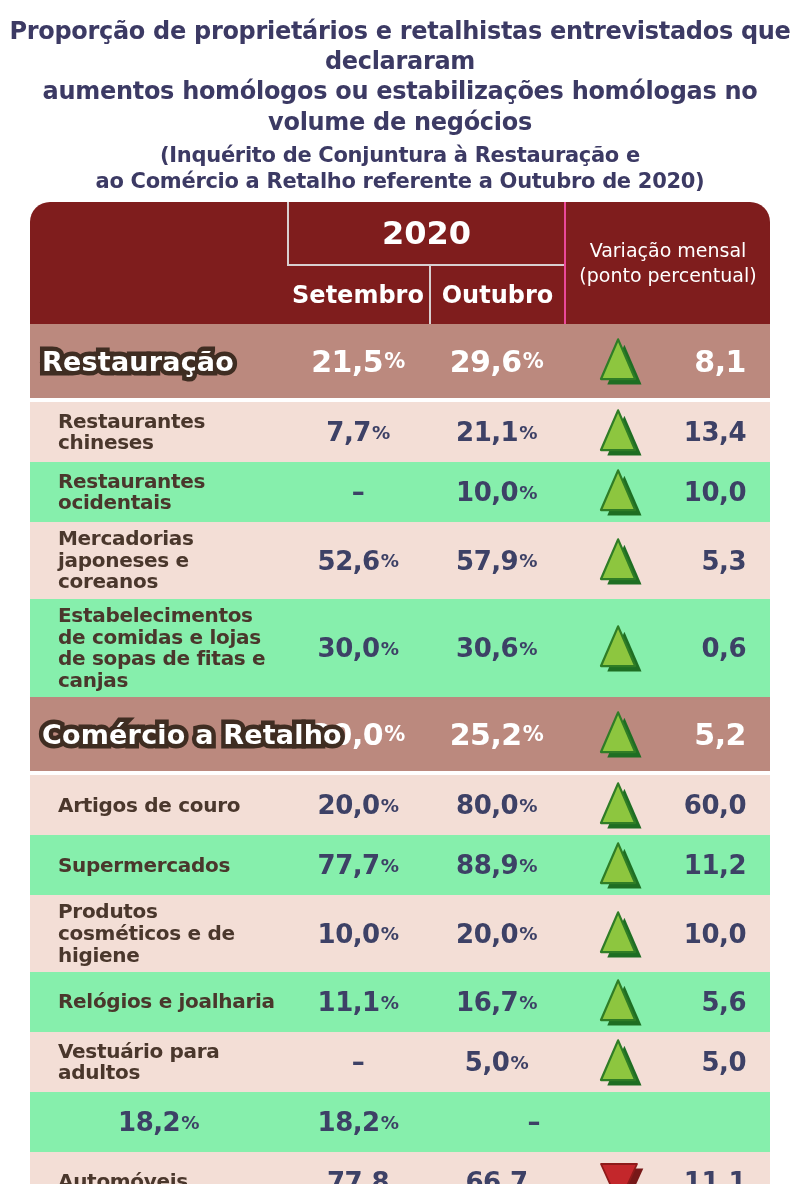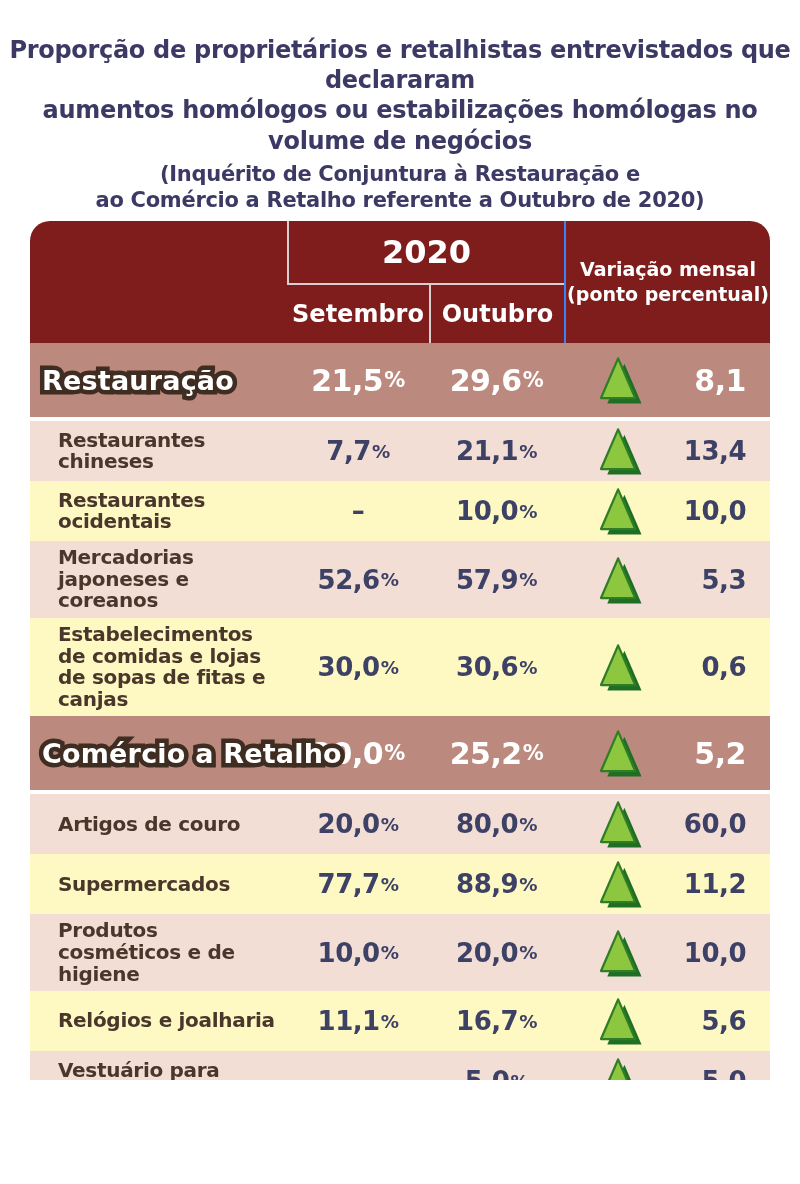--- a/index.html
+++ b/index.html
@@ -1,23 +1,22 @@
 <!DOCTYPE html>
 <html><head>
 <meta charset="utf-8">
 <style>
   * { margin:0; padding:0; box-sizing:border-box; }
   html,body { background:#ffffff; }
   .page {
     position:relative;
-    width:800px; height:1061px;
+    width:800px; height:1184px;
     background:#ffffff;
     font-family:"DejaVu Sans", "Liberation Sans", sans-serif;
     overflow:hidden;
-    margin-top:19px;
   }
   
   .title-block { padding-top:16px; text-align:center; color:#3C3A64; }
   .title-line { font-size:24px; font-weight:bold; line-height:1.26; letter-spacing:-0.3px; }
   .subtitle-block { margin-top:6px; text-align:center; color:#3C3A64; }
   .subtitle-line { font-size:21px; font-weight:bold; line-height:1.22; letter-spacing:-0.3px; }
 
   
   .table-wrap { margin:8px 30px 0 30px; width:740px; }
 
@@ -34,33 +33,33 @@
   }
   .h-blank { grid-area:blank; }
   .h-year  { grid-area:year; border-left:2px solid #D8CFD0; border-bottom:2px solid #D8CFD0;
              display:flex; align-items:center; justify-content:center;
              font-size:32px; font-weight:bold; }
   .h-set   { grid-area:set;  display:flex; align-items:center; justify-content:center;
              font-size:24px; font-weight:bold; }
   .h-out   { grid-area:out; border-left:2px solid #D8CFD0;
              display:flex; align-items:center; justify-content:center;
              font-size:24px; font-weight:bold; }
-  .h-var   { grid-area:var; border-left:2px solid #3b82f6;
+  .h-var   { grid-area:var; border-left:2px solid #ec4899;
              display:flex; flex-direction:column; align-items:center; justify-content:center;
-             font-size:19px; font-weight:bold; line-height:1.3; text-align:center; }
+             font-size:19px; font-weight:normal; line-height:1.3; text-align:center; }
 
   .tbody { width:740px; }
   .row {
     display:grid;
     grid-template-columns:257px 142px 135px 206px;
     align-items:center;
   }
   .row.item { min-height:60px; }
   .row.item.pink  { background:#F3DED6; }
-  .row.item.white { background:#fef9c3; }
+  .row.item.white { background:#86efac; }
   .row.section {
     min-height:78px;
     background:#BB897E;
     border-bottom:4px solid #ffffff;
   }
   .row.last { border-radius:0 0 18px 18px; }
 
   .cell { display:flex; align-items:center; }
   .label-cell { padding:6px 6px 6px 28px; color:#4A372C; font-size:20px; font-weight:bold; line-height:1.08; letter-spacing:-0.3px; }
   .section .label-cell { padding-left:12px; }

